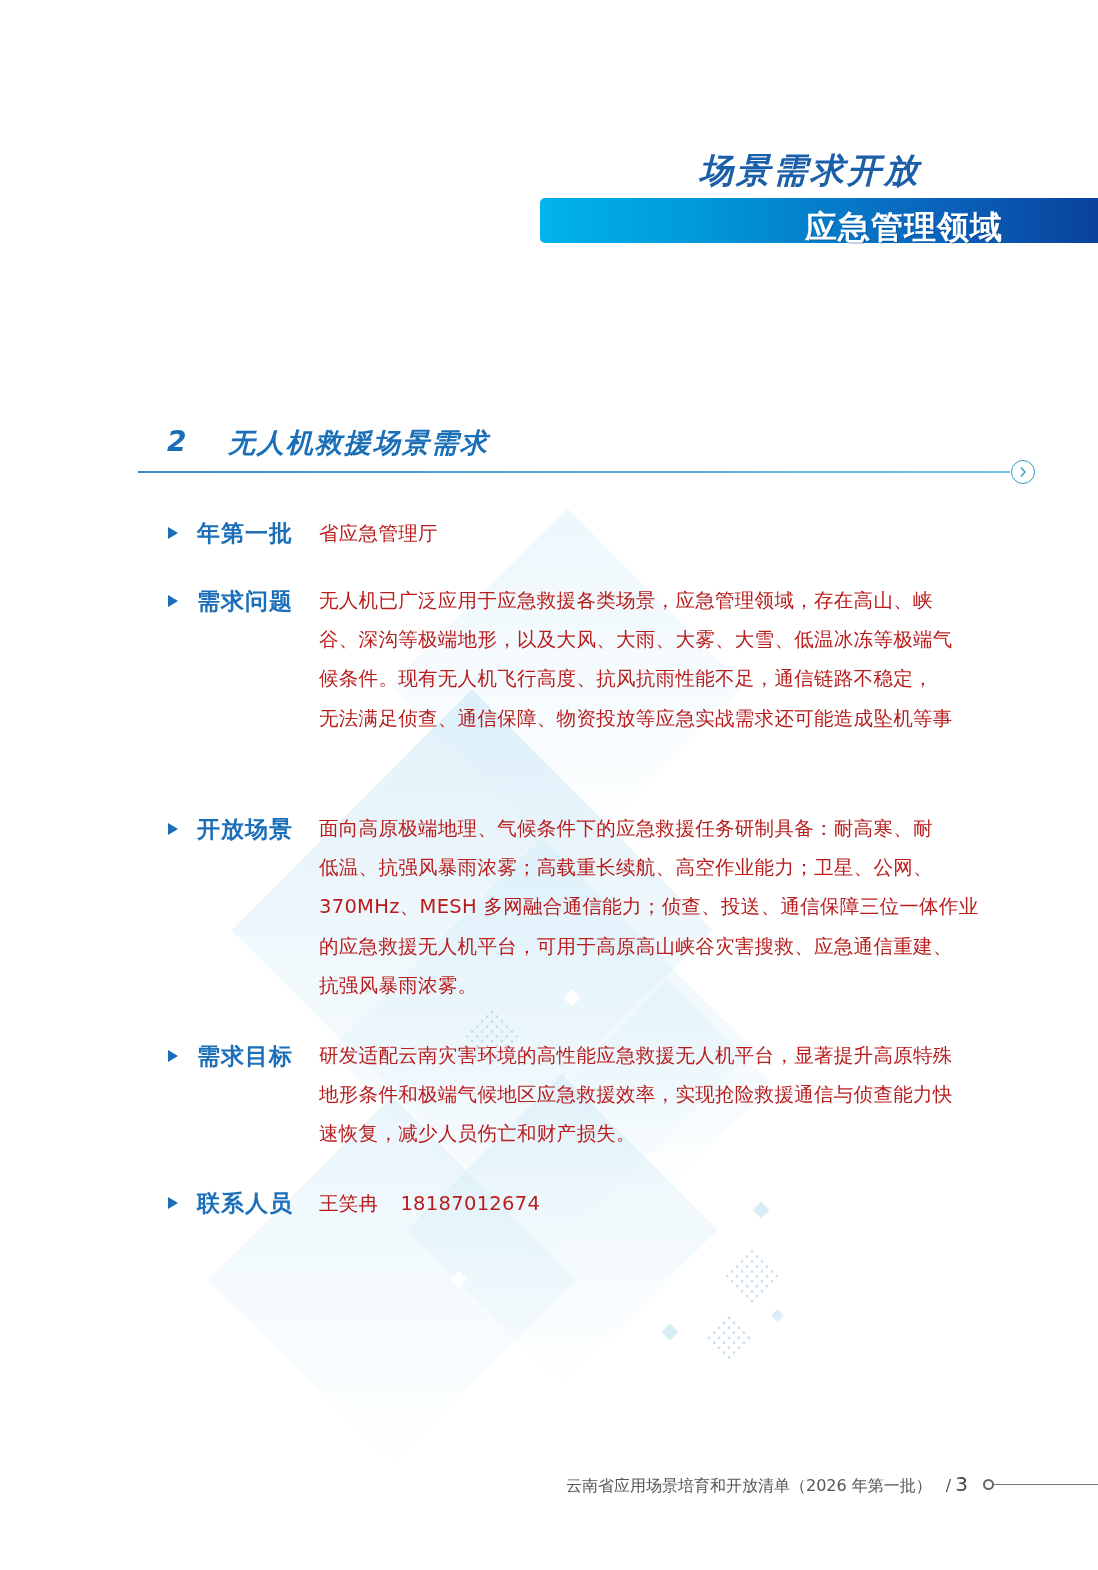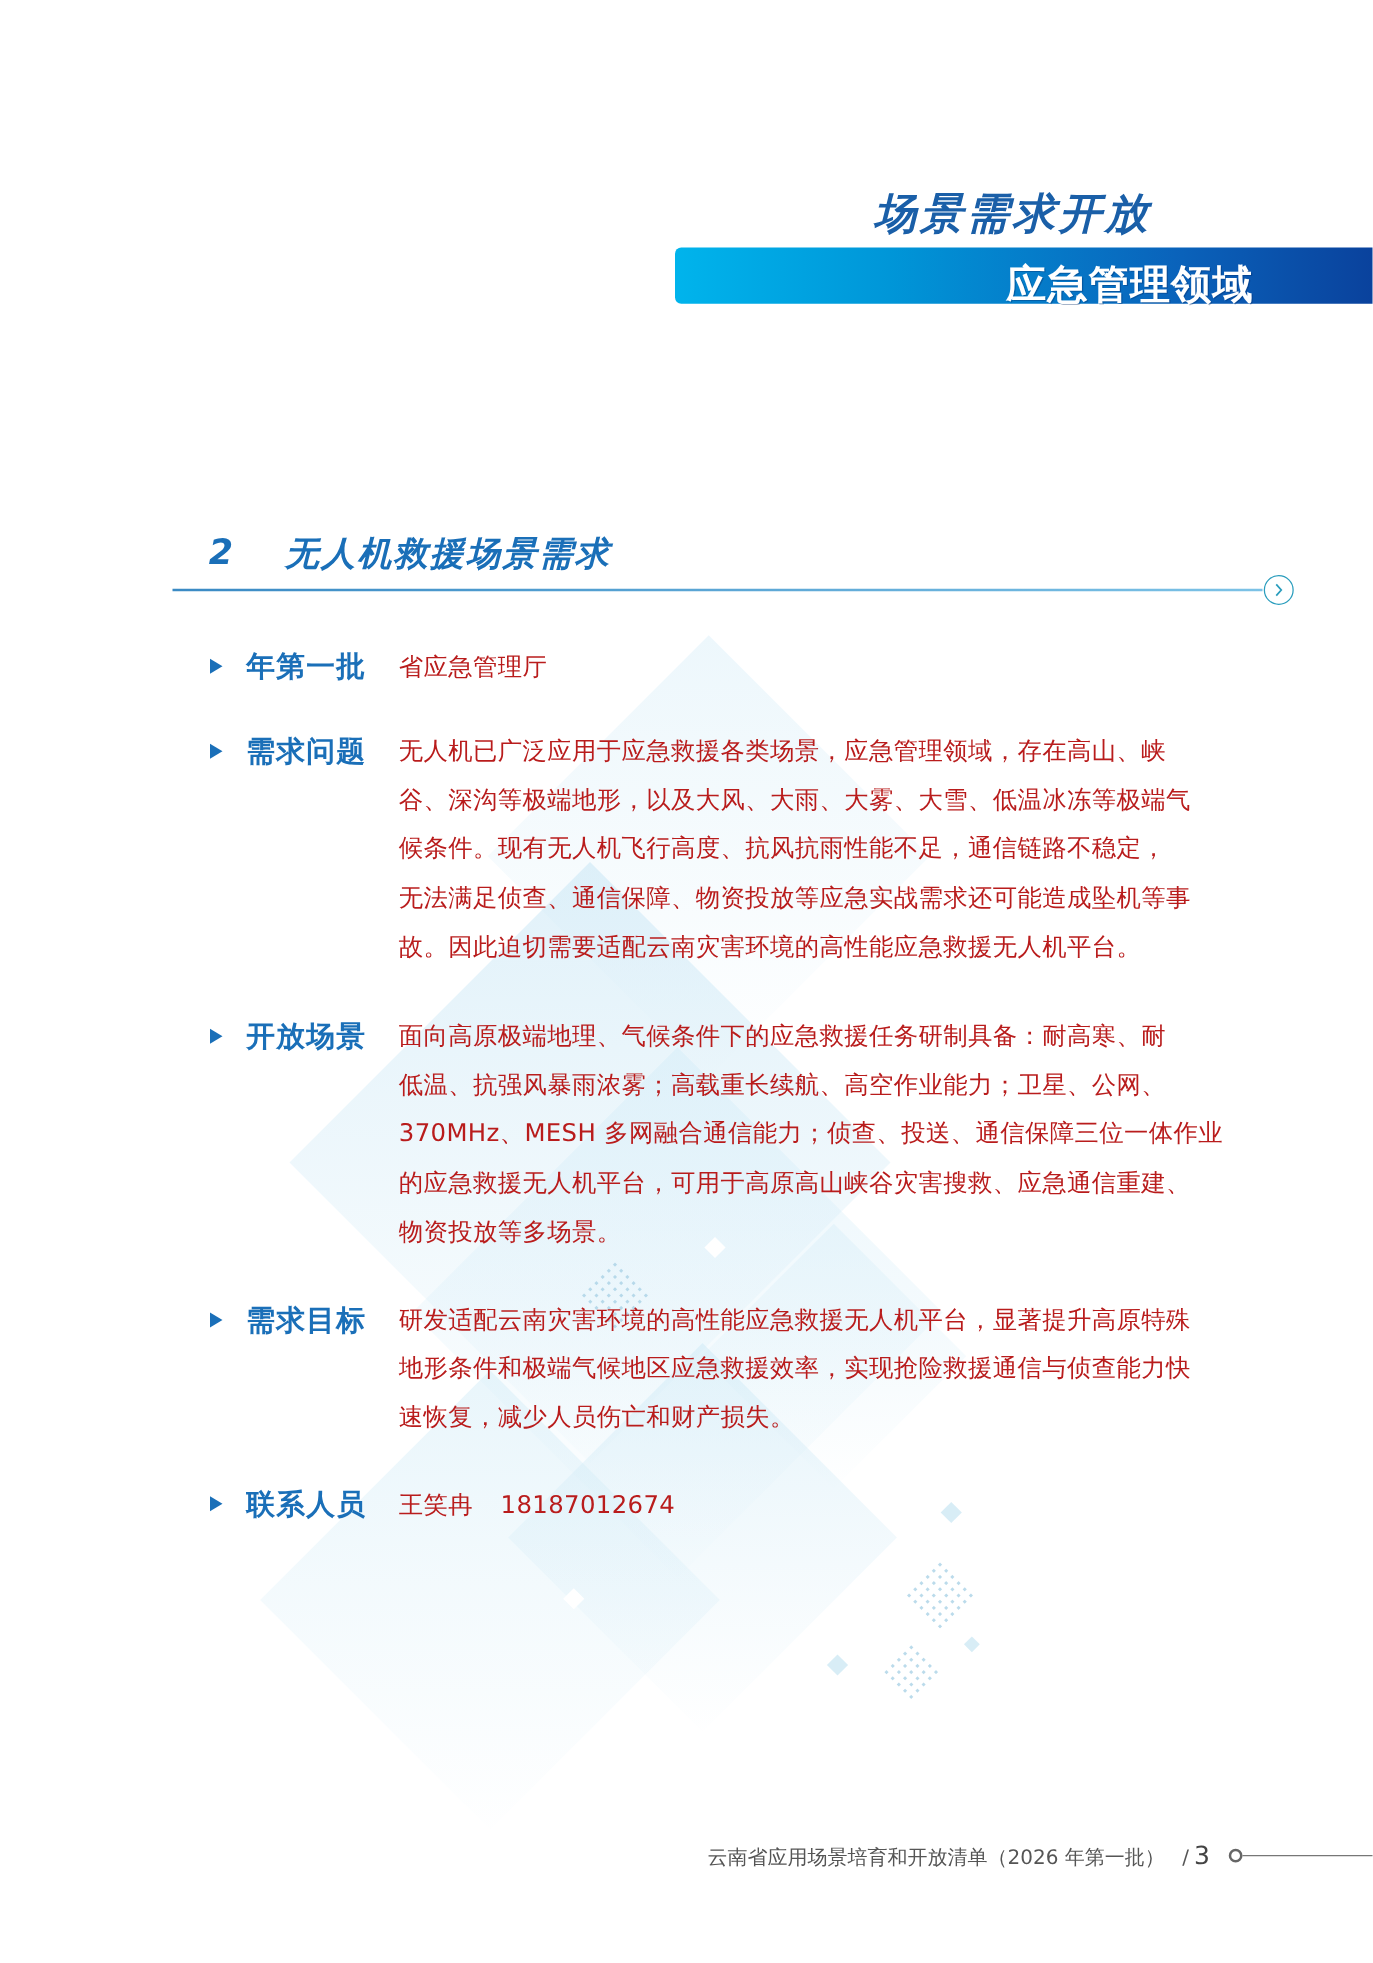--- a/index.html
+++ b/index.html
@@ -112,33 +112,32 @@
   </div>
 
   <div class="item i2">
     <span class="tri"></span>
     <span class="label">需求问题</span>
     <div class="body">
       <span class="ln">无人机已广泛应用于应急救援各类场景，应急管理领域，存在高山、峡</span>
       <span class="ln">谷、深沟等极端地形，以及大风、大雨、大雾、大雪、低温冰冻等极端气</span>
       <span class="ln">候条件。现有无人机飞行高度、抗风抗雨性能不足，通信链路不稳定，</span>
       <span class="ln">无法满足侦查、通信保障、物资投放等应急实战需求还可能造成坠机等事</span>
-      <span class="ln">故。因此迫切需要适配云南灾害环境的高性能应急救援无人机平台。</span>
     </div>
   </div>
 
   <div class="item i3">
     <span class="tri"></span>
     <span class="label">开放场景</span>
     <div class="body">
       <span class="ln">面向高原极端地理、气候条件下的应急救援任务研制具备：耐高寒、耐</span>
       <span class="ln">低温、抗强风暴雨浓雾；高载重长续航、高空作业能力；卫星、公网、</span>
       <span class="ln">370MHz、MESH 多网融合通信能力；侦查、投送、通信保障三位一体作业</span>
       <span class="ln">的应急救援无人机平台，可用于高原高山峡谷灾害搜救、应急通信重建、</span>
-      <span class="ln">物资投放等多场景。</span>
+      <span class="ln">抗强风暴雨浓雾。</span>
     </div>
   </div>
 
   <div class="item i4">
     <span class="tri"></span>
     <span class="label">需求目标</span>
     <div class="body">
       <span class="ln">研发适配云南灾害环境的高性能应急救援无人机平台，显著提升高原特殊</span>
       <span class="ln">地形条件和极端气候地区应急救援效率，实现抢险救援通信与侦查能力快</span>
       <span class="ln">速恢复，减少人员伤亡和财产损失。</span>

